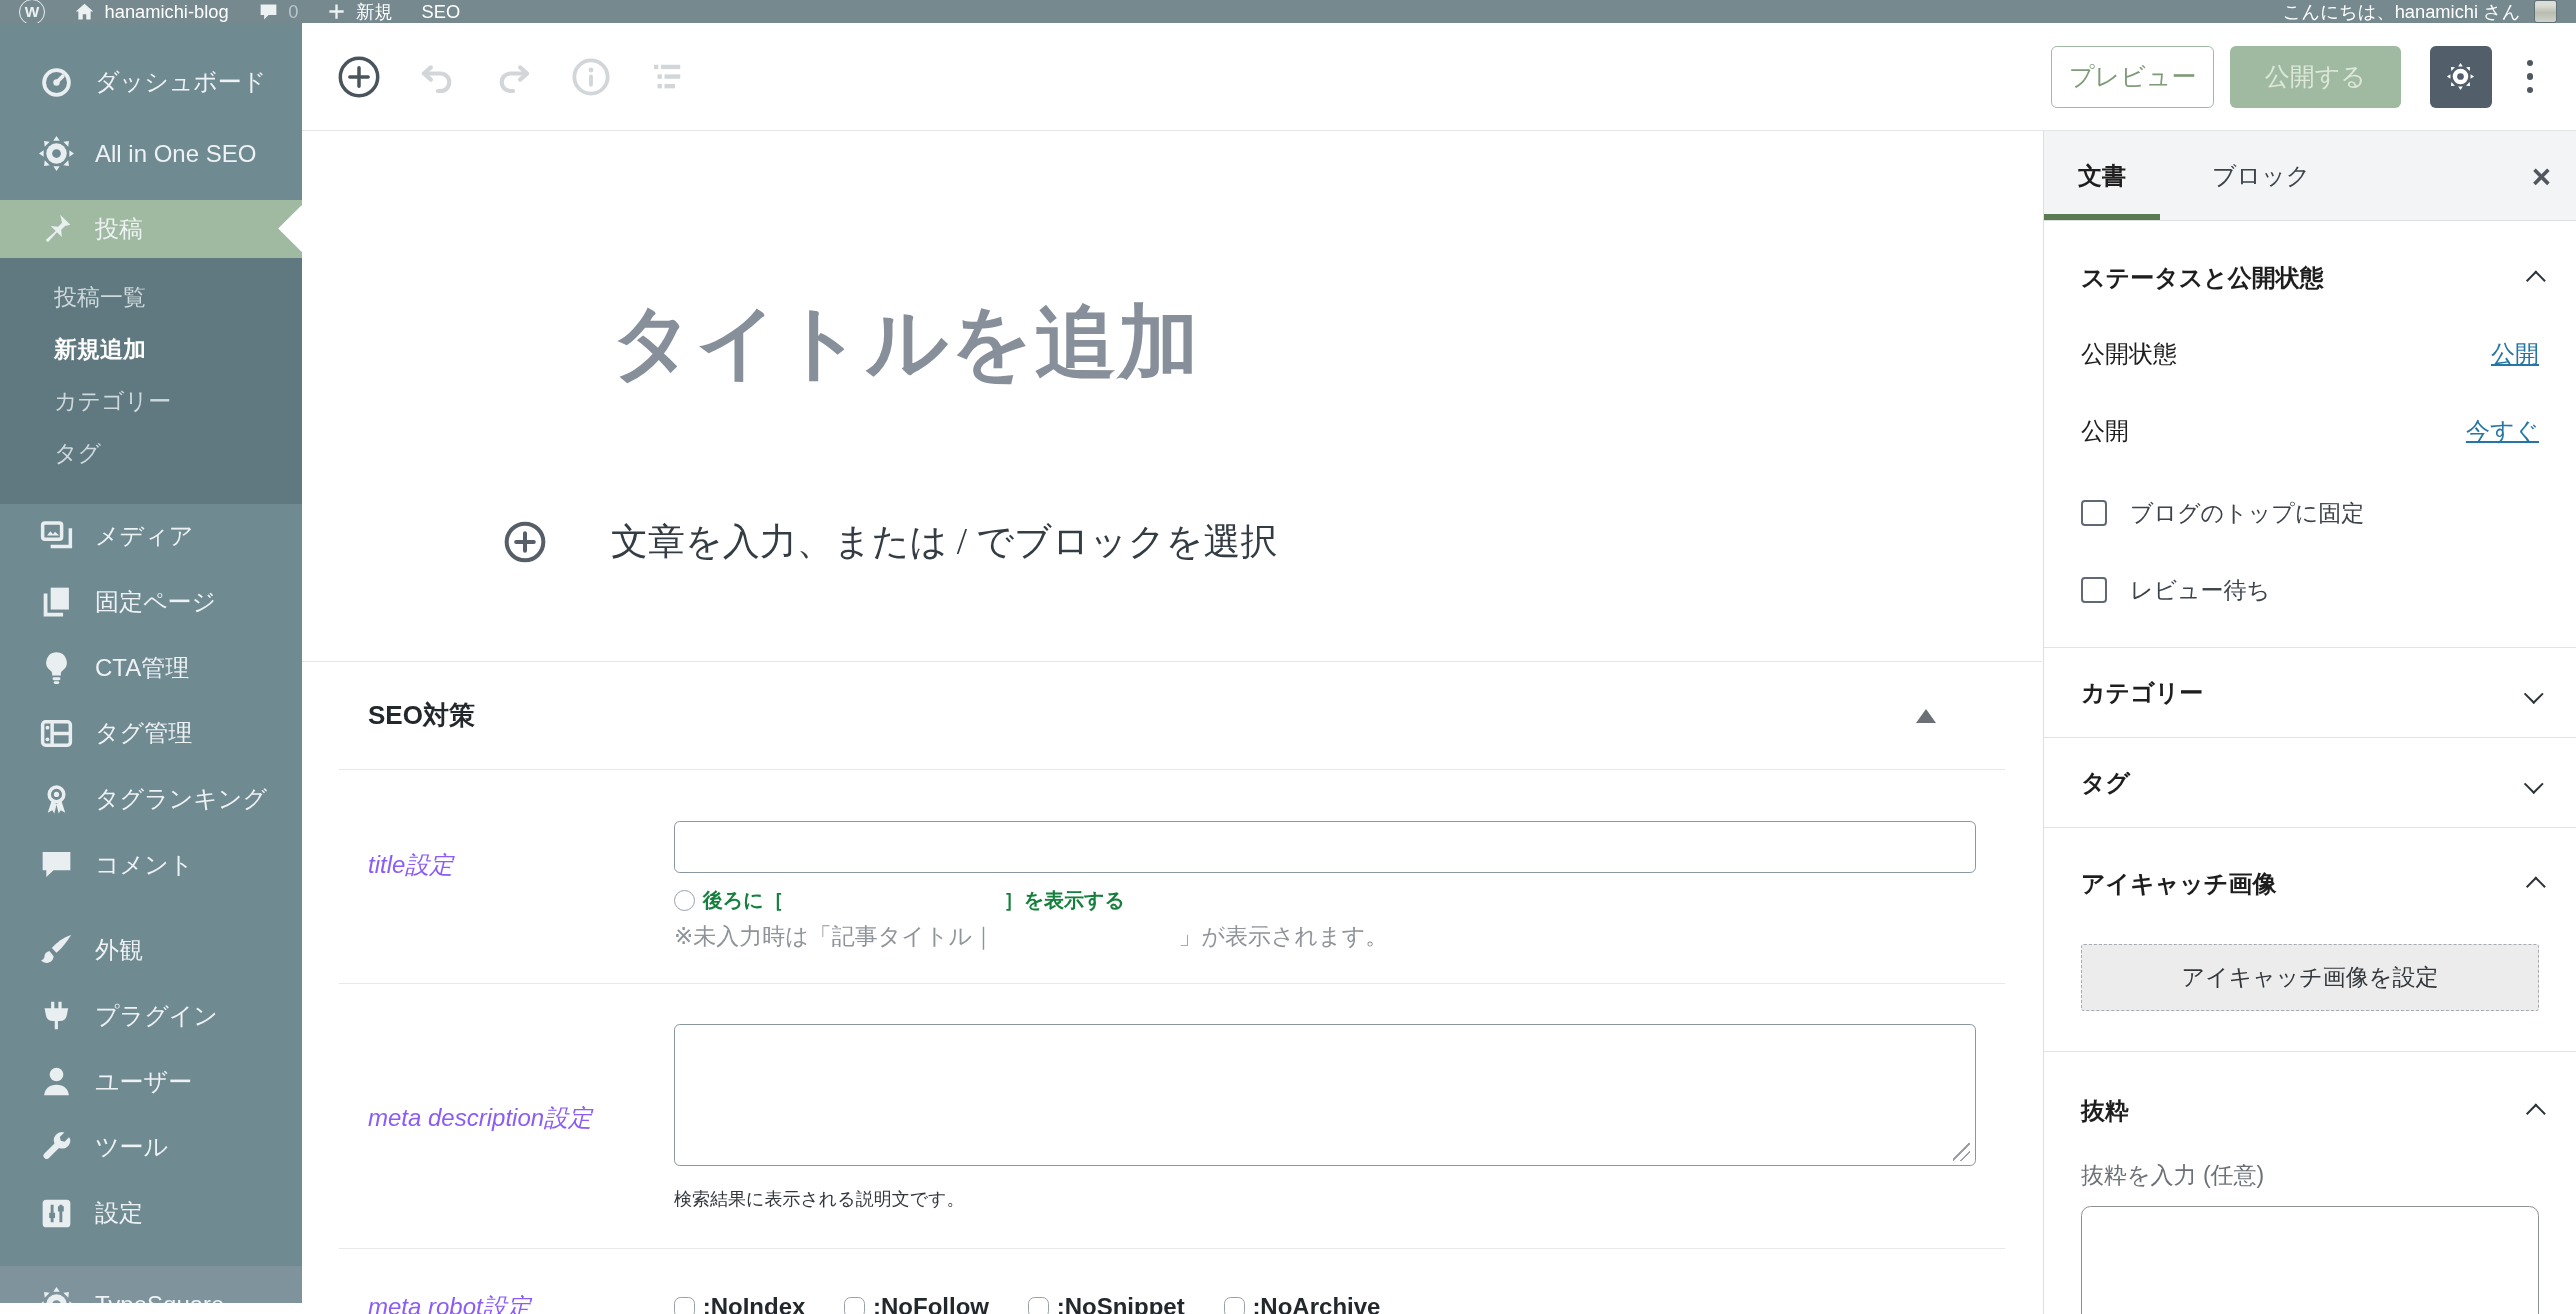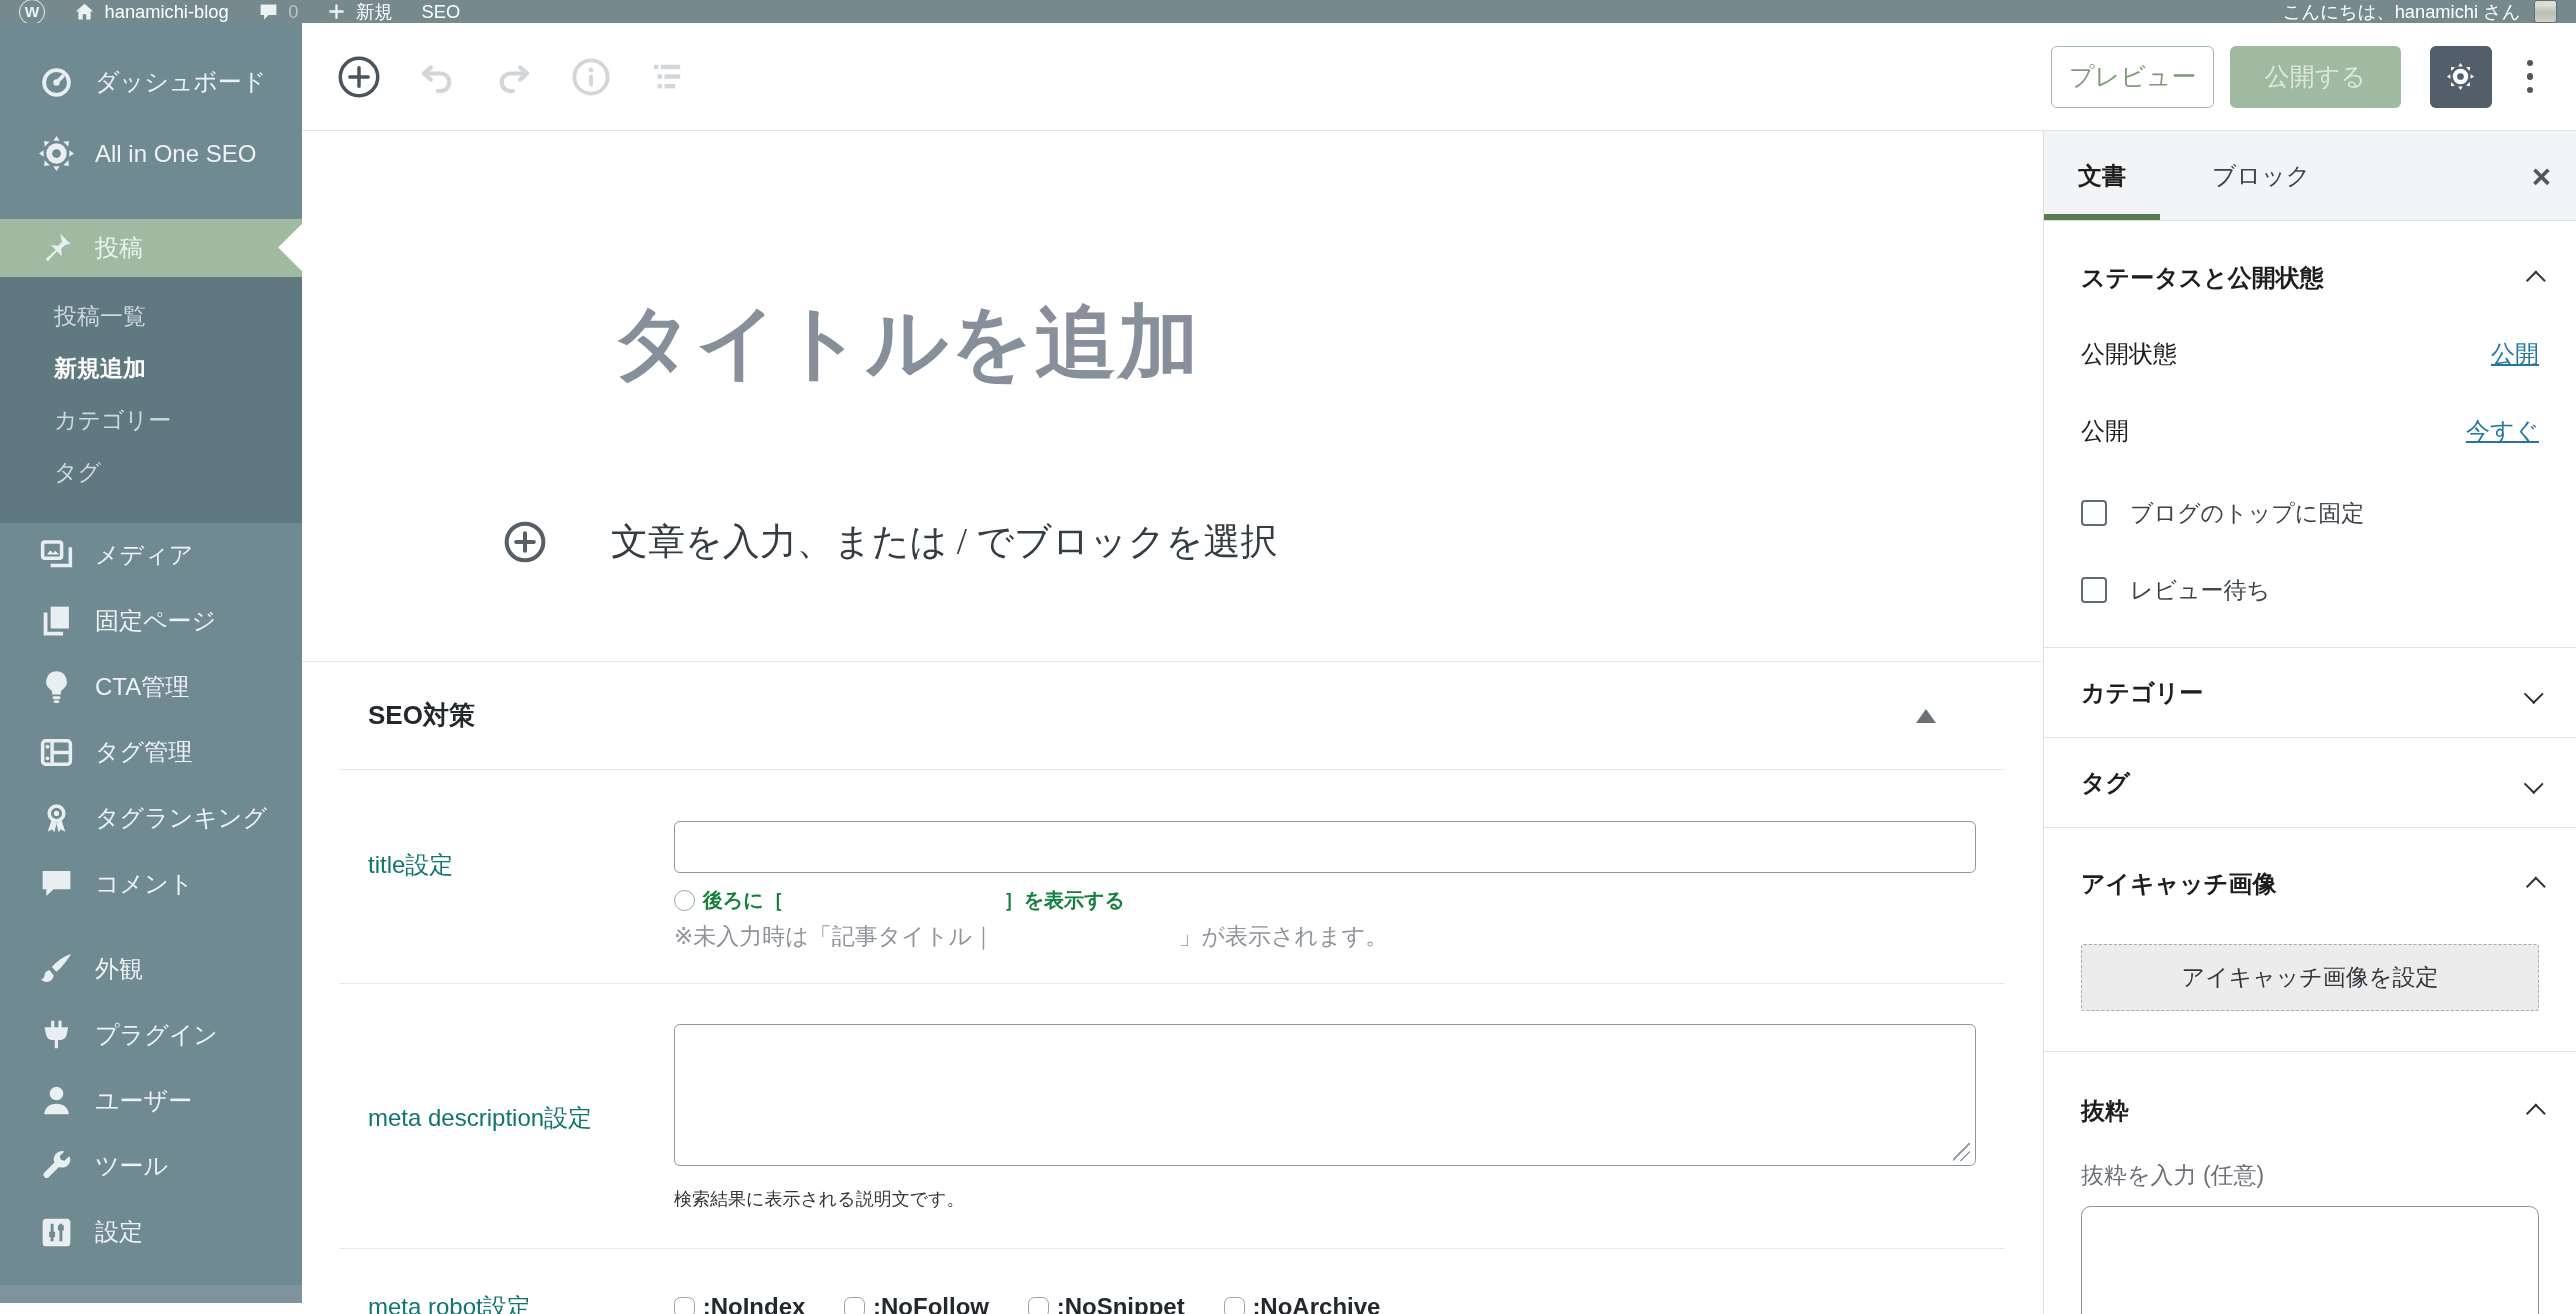--- a/index.html
+++ b/index.html
@@ -15,21 +15,21 @@
   .ab-right { margin-left:auto; display:flex; align-items:center; gap:13.5px; }
   .avatar { width:23px; height:23px; border-radius:2.9px; background:linear-gradient(#dcded6 20%, #b9bdb2 55%, #cfd2c8); border:1px solid #5d6f75; }
   .ab-ic { display:block; }
 
   
   .sidebar { position:absolute; left:0; top:23px; bottom:12px; width:302px; background:#708a92; overflow:hidden; z-index:20; }
   .mi { height:60px; display:flex; align-items:center; padding-left:39px; gap:21px; color:#eef2f4; font-size:24px; cursor:pointer; }
   .mi .ic { width:35px; height:35px; flex:0 0 35px; color:#e9eef0; }
   .mi-dashboard { margin-top:29px; }
   .mi-aioseo { margin-top:11.6px; }
-  .mi.active { margin-top:35px; height:58px; background:#9fbaa0; position:relative; }
+  .mi.active { margin-top:16px; height:58px; background:#9fbaa0; position:relative; }
   .mi.active .arrow { position:absolute; right:-16.4px; top:12.5px; width:33px; height:33px; background:#ffffff; transform:rotate(45deg); }
   .submenu { background:#60787f; padding:13.5px 0 25px; }
   .smi { height:52px; display:flex; align-items:center; padding-left:54px; font-size:23px; color:#ced9dd; cursor:pointer; }
   .smi.current { color:#ffffff; font-weight:bold; }
   .mi-media { margin-top:1.9px; }
   .mt6 { margin-top:5.8px; }
   .mi-appearance { margin-top:25px; }
   .mi-typesquare { margin-top:23px; background:#7e939b; height:77px; }
 
   
@@ -50,21 +50,21 @@
   .inserter-sm { width:44px; height:44px; color:#565f67; cursor:pointer; }
 
   
   .seo-box { margin-top:94px; border-top:1.9px solid #e4e6e8; }
   .seo-head { margin:0 37px; padding:0 29px; height:108px; border-bottom:1.9px solid #e7e8ea; display:flex; align-items:center; }
   .seo-title { font-size:26px; font-weight:bold; color:#23282d; }
   .seo-collapse { margin-left:auto; margin-right:40px; width:0; height:0; border-left:10.6px solid transparent; border-right:10.6px solid transparent; border-bottom:14.4px solid #6b7177; cursor:pointer; }
   .seo-rows { margin:0 37px; }
   .seo-row { display:grid; grid-template-columns:306px 1fr; padding-left:29px; }
   .seo-row.bline { border-bottom:1.9px solid #e8e9eb; }
-  .seo-label { font-size:24px; color:#0f766e; display:flex; align-items:center; }
+  .seo-label { font-size:24px; color:#8b5cf6; display:flex; align-items:center;font-style:italic; }
   .row-title { padding-top:51px; padding-bottom:31px; }
   .row-title .seo-label { padding-bottom:44px; }
   .ttl-input { width:1302px; height:52px; border:1.9px solid #8a96a0; border-radius:5.8px; font-size:23px; padding:0 13.5px; font-family:inherit; background:#fff; }
   .radio-line { margin-top:13.5px; display:flex; align-items:center; gap:7.7px; font-size:20px; color:#15803d;font-weight:bold; }
   .radio-dot { width:21px; height:21px; border:1.9px solid #98a0a8; border-radius:50%; background:#fff; flex:0 0 21px; cursor:pointer; }
   .field-note { margin-top:7.7px; font-size:23px; color:#8f949a; }
   .row-desc { padding-top:40px; padding-bottom:37px; }
   .desc-wrap { position:relative; width:1302px; }
   .desc-area { width:1302px; height:142px; border:1.9px solid #8a96a0; border-radius:5.8px; resize:none; font-family:inherit; font-size:23px; padding:9.6px 13.5px; background:#fff; }
   .resize-grip { position:absolute; right:5.8px; bottom:9.6px; width:17.3px; height:17.3px; background:

